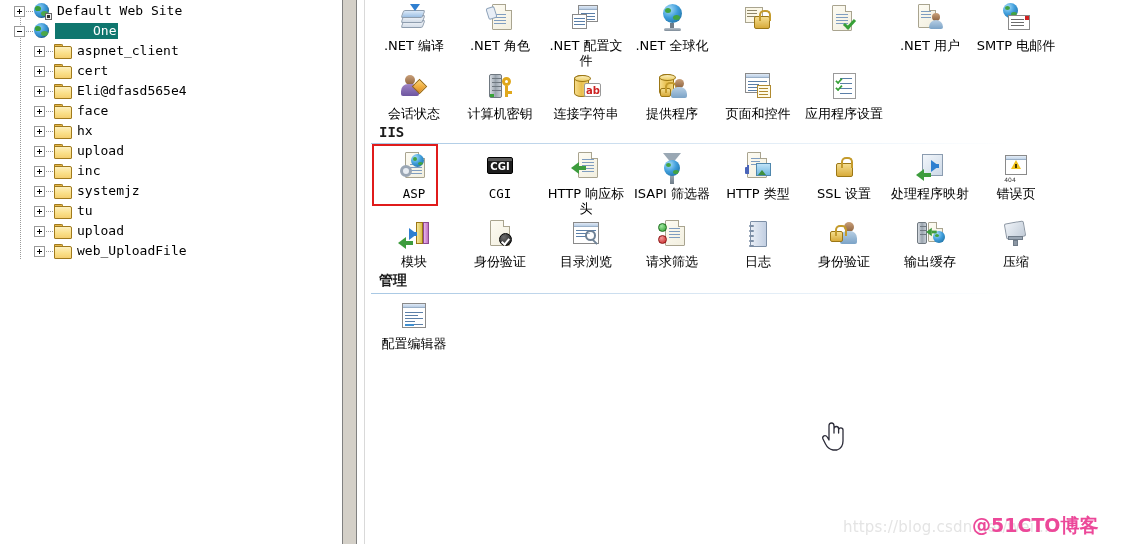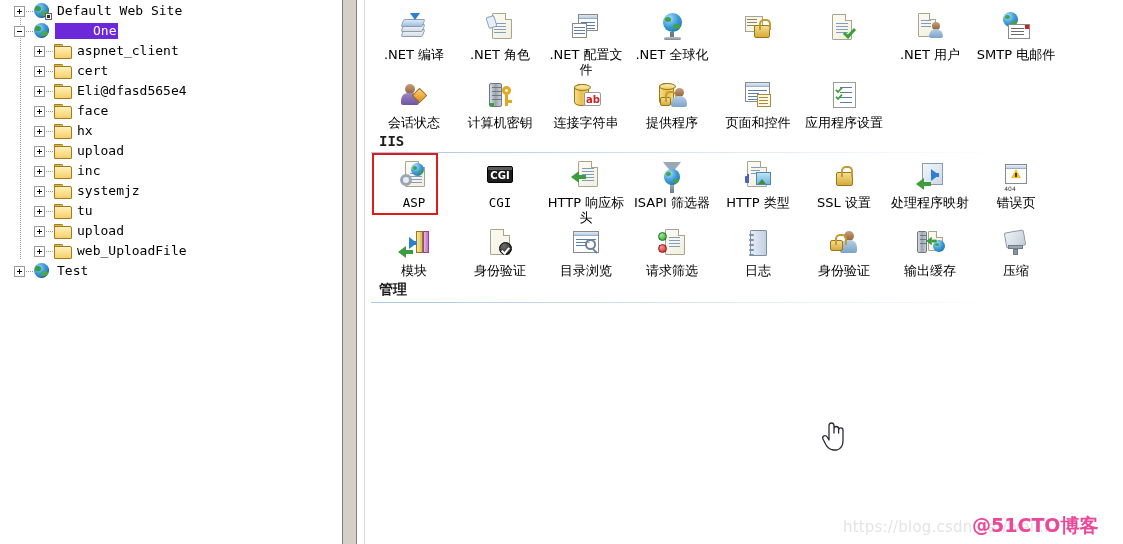--- a/index.html
+++ b/index.html
@@ -112,21 +112,21 @@
     content:"";
     position:absolute; left:0; top:2px;
     width:16px; height:11px;
     background:linear-gradient(to bottom,#fdf0c0 0%,#fae08a 55%,#f5d070 100%);
     border:1px solid #a07a1c;
     border-radius:0 2px 1px 1px;
   }
 
   .tree-label { padding: 0 2px; line-height: 16px; }
   .tree-label.selected {
-    background: #6d28d9;
+    background: #0f766e;
     color: #ffffff;
     padding-left: 38px;
   }
 
   
   .vline {
     position:absolute;
     left: 20px; top: 0; width: 1px;
     background: repeating-linear-gradient(to bottom,#9a9a9a 0 1px,transparent 1px 2px);
   }
@@ -146,21 +146,21 @@
     border-right:1px solid #808080;
   }
   #splitter .edge {
     position:absolute; left: 26px; top:0;
     width: 1px; height:544px; background:#d9d9d9;
   }
 
   
   #content-pane {
     position: absolute;
-    left: 371px; top: 9px;
+    left: 371px; top: 0;
     width: 752px; height: 532px;
     background: #ffffff;
     overflow: hidden;
   }
   .section { position: relative; }
   .section-title {
     font-family: "DejaVu Sans Mono","Liberation Mono", monospace;
     font-weight: bold;
     font-size: 14px;
     color: #1b1b1b;
@@ -557,29 +557,20 @@
         </div>
         <div class="tree-row">
           <span class="indent" style="width: 34px;"></span>
           <span class="expander plus"></span>
           <span class="dotline"></span>
           <span class="tree-icon">
             <span class="ico-folder" style="display: block;"></span>
           </span>
           <span class="tree-label">web_UploadFile</span>
         </div>
-        <div class="tree-row">
-          <span class="indent" style="width: 14px;"></span>
-          <span class="expander plus"></span>
-          <span class="dotline"></span>
-          <span class="tree-icon">
-            <span class="ico-globe" style="display: block;"></span>
-          </span>
-          <span class="tree-label">Test</span>
-        </div>
       </div>
   </div>
 
   <div id="splitter">
     <div class="track"></div>
     <div class="edge"></div>
   </div>
 
   <div id="content-pane">
     <div id="sections">
@@ -929,20 +920,38 @@
                 <span style="position:absolute;left:9px;top:18px;width:15px;height:4px;background:#9aa6b3;border:1px solid #6f7b88;"></span>
                 <span style="position:absolute;left:14px;top:22px;width:5px;height:6px;background:#8b96a3;border:1px solid #6f7b88;"></span>
               </span>
               <div class="caption cjk">压缩</div>
             </div>
           </div>
         </div>
         <div class="section">
           <div class="section-title cjk">管理</div>
           <div class="section-rule"></div>
+          <div class="icon-grid">
+            <div class="icon-cell">
+              <span class="glyph">
+                <span class="win" style="left:5px;top:3px;width:24px;height:25px;">
+                  <span class="tb"></span>
+                  <span class="bd" style="top:8px;">
+                    <i></i>
+                    <i style="width:70%"></i>
+                    <i></i>
+                    <i style="width:55%"></i>
+                    <i></i>
+                  </span>
+                </span>
+                <span style="position:absolute;left:8px;top:24px;width:9px;height:2px;background:#3f8fd0;"></span>
+              </span>
+              <div class="caption cjk">配置编辑器</div>
+            </div>
+          </div>
         </div>
       </div>
   </div>
 
   <div id="cursor" style="left: 820px; top: 418px;">
     <svg width="28" height="36" viewBox="0 0 28 36">
       <path d="M9 22 L9 8 Q9 5 11.5 5 Q14 5 14 8 L14 15 L14 11 Q14 8.5 16.3 8.5 Q18.6 8.5 18.6 11 L18.6 15 L18.6 12 Q18.6 9.8 20.8 9.8 Q23 9.8 23 12 L23 23 Q23 30 17 32 L13 32 Q8 31 5.5 26 L3 21 Q2 18.8 4 17.8 Q6 17 7.2 19 L9 22 Z" fill="#ffffff" stroke="#2b2b38" stroke-width="1.3" stroke-linejoin="round"></path>
     </svg>
   </div>
 

